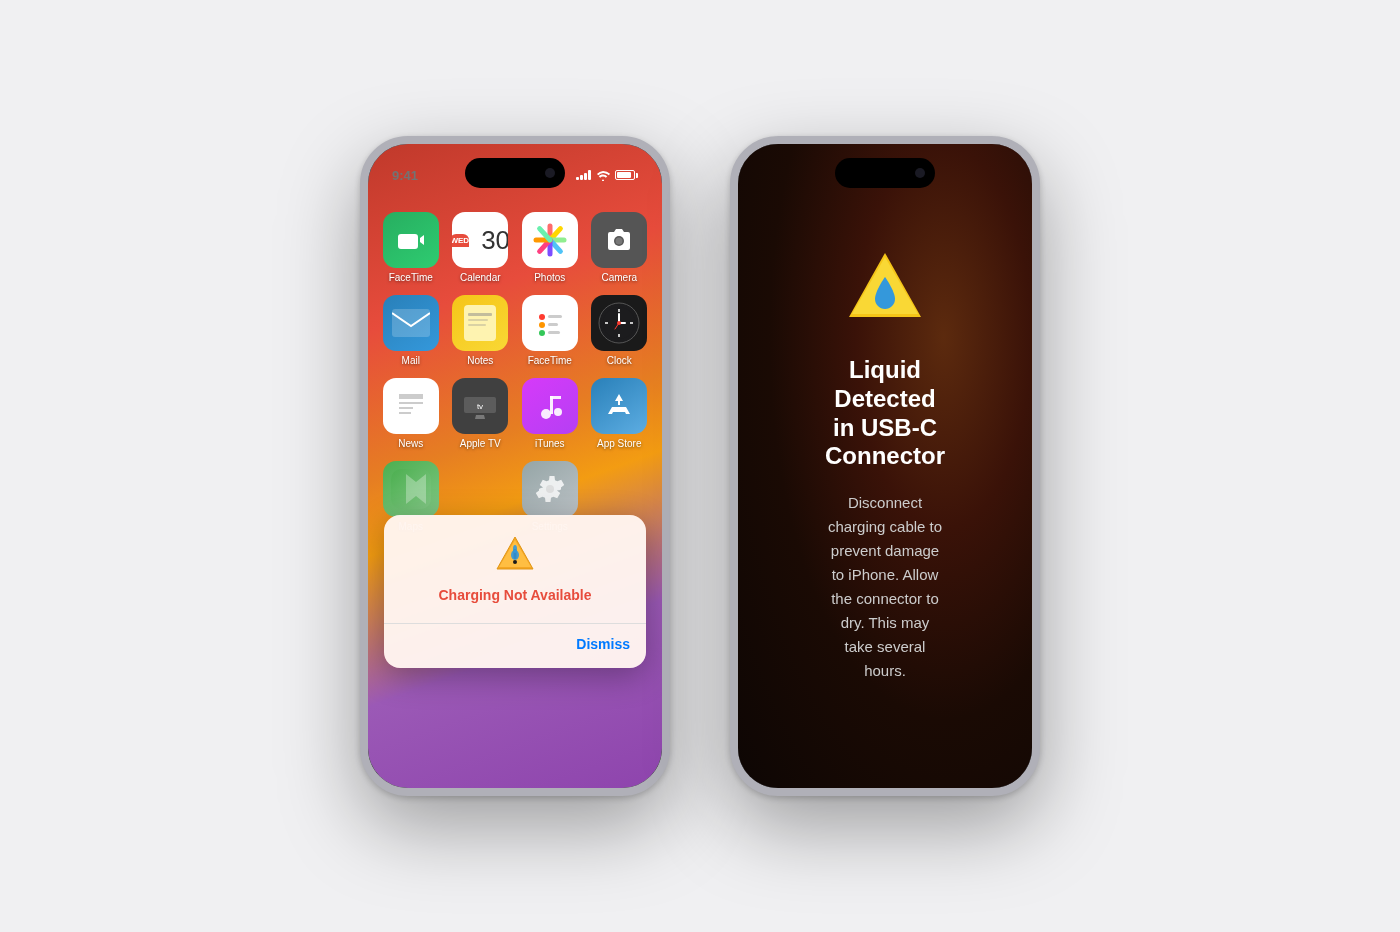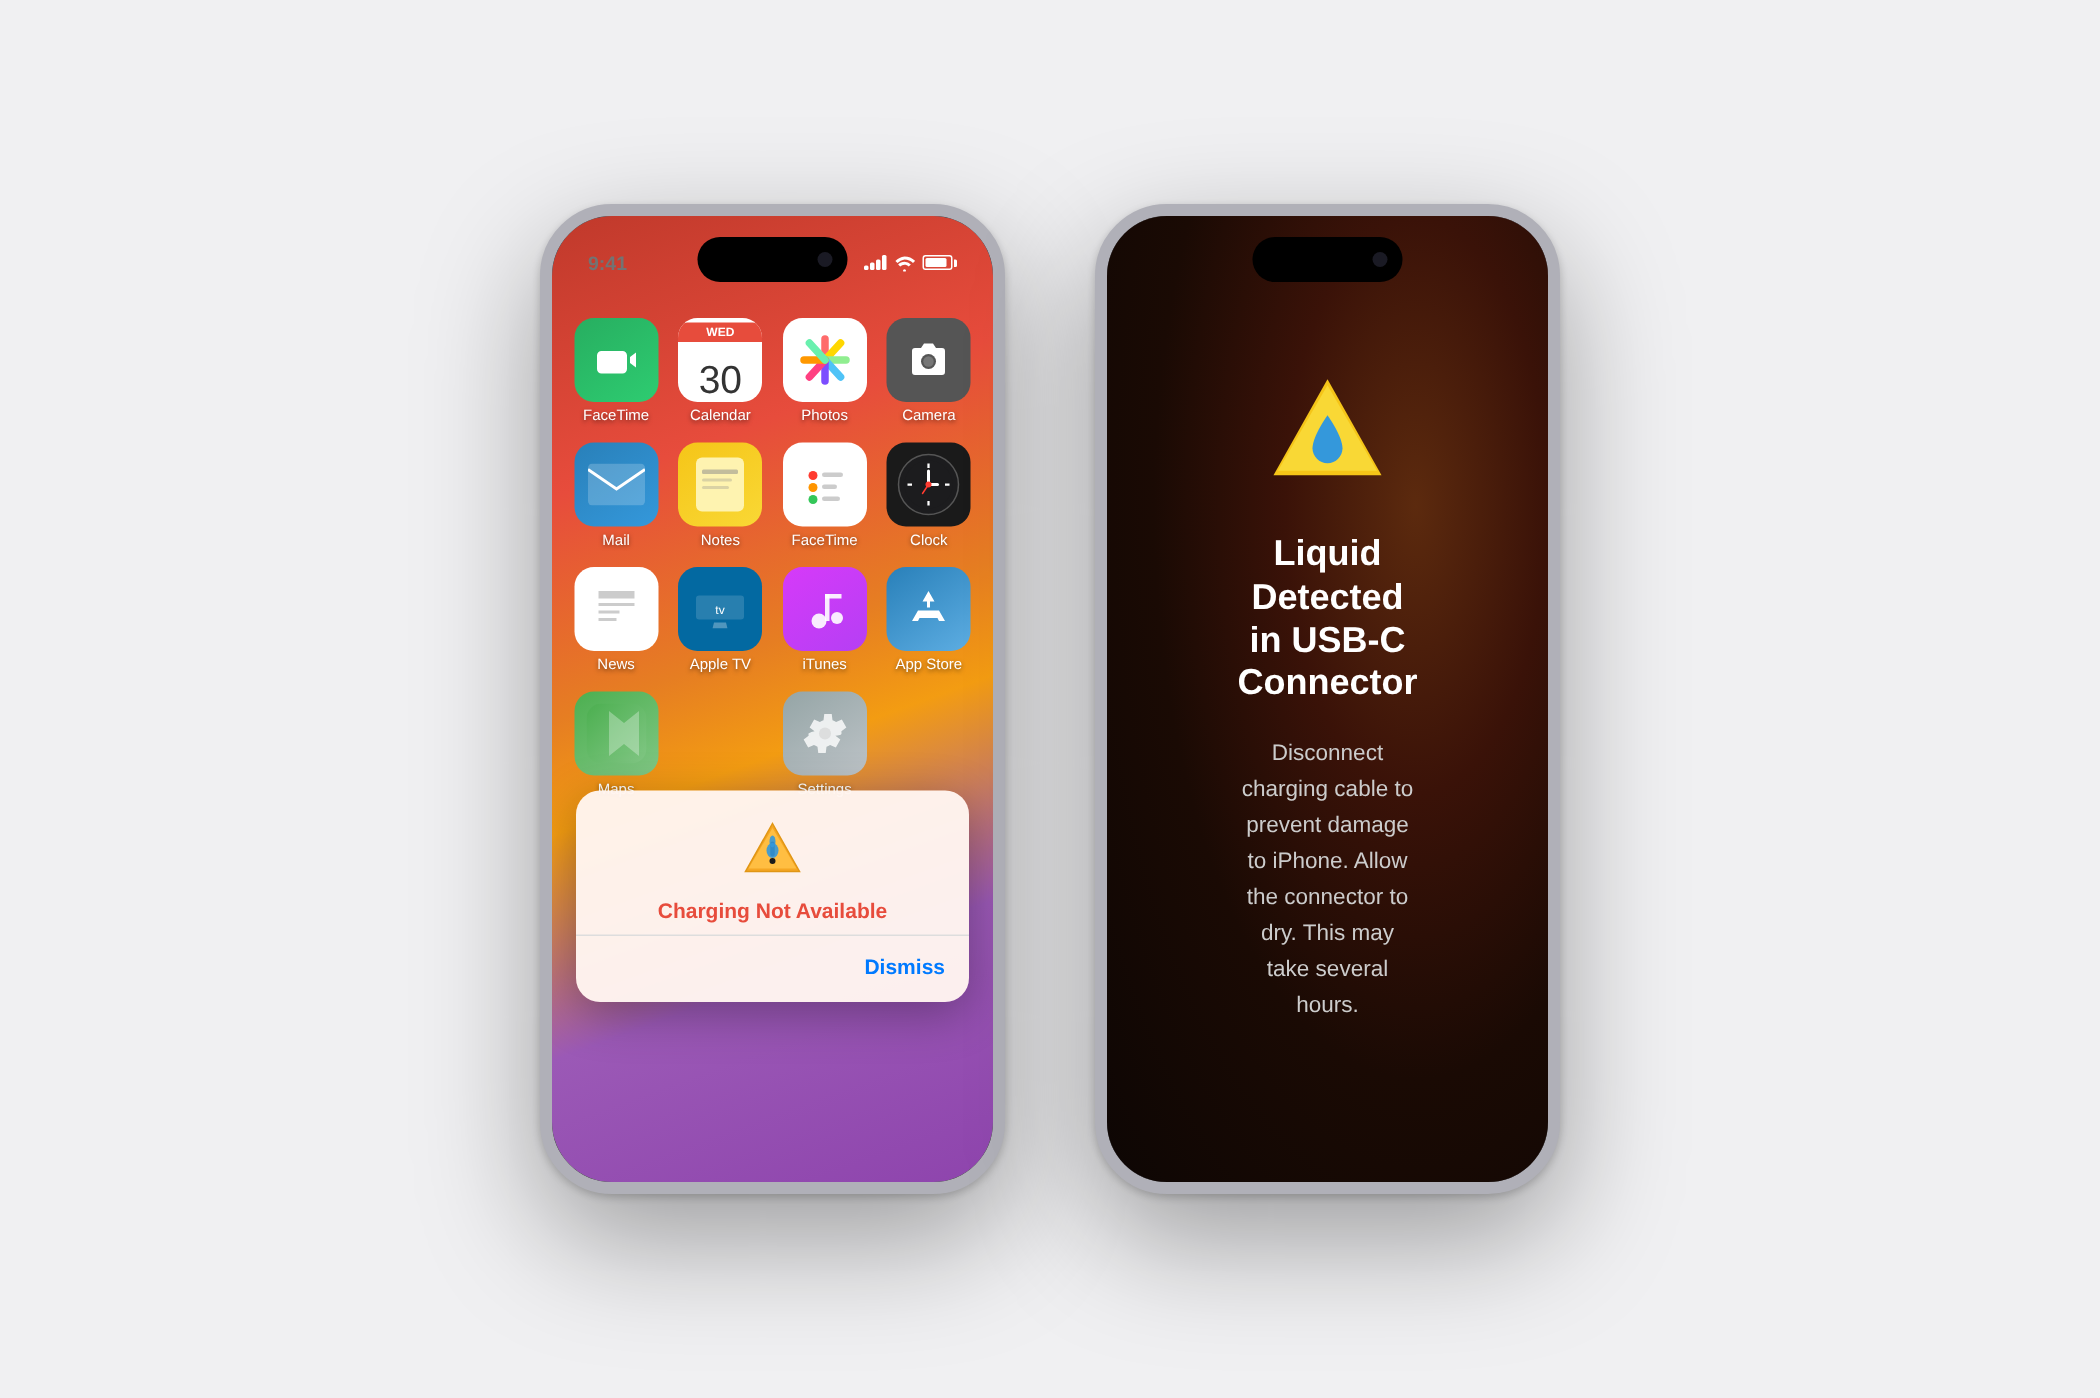--- a/index.html
+++ b/index.html
@@ -150,21 +150,21 @@
     .icon-mail { background: linear-gradient(145deg, #2980b9, #3498db); }
     
     .icon-notes { background: linear-gradient(145deg, #f5c518, #f9d835); }
     
     .icon-reminders { background: #fff; }
     
     .icon-clock { background: #1a1a1a; }
 
     
     .icon-news { background: #fff; }
-    .icon-appletv { background: #0369a1; }
+    .icon-appletv { background: #404040; }
     .icon-itunes { background: linear-gradient(145deg, #d63af9, #b53ff4); }
     .icon-appstore { background: linear-gradient(145deg, #2980b9, #5dade2); }
 
     
     .icon-maps { background: linear-gradient(145deg, #4caf50, #81c784); }
     .icon-settings { background: linear-gradient(145deg, #95a5a6, #bdc3c7); }
 
     
     .alert-popup {
       position: absolute;
@@ -182,21 +182,21 @@
     .alert-warning-icon {
       font-size: 32px;
       margin-bottom: 8px;
       display: block;
     }
 
     .alert-title {
       color: #e74c3c;
       font-size: 14px;
       font-weight: 700;
-      margin-bottom: 8px;
+      margin-bottom: 20px;
     }
 
     .alert-message {
       color: #333;
       font-size: 12px;
       line-height: 1.5;
       margin-bottom: 14px;
     }
 
     .alert-divider {
@@ -350,21 +350,21 @@
       <div class="app-item">
         <div class="app-icon icon-facetime">
           <svg width="36" height="36" viewBox="0 0 36 36" fill="white">
               <path d="M8 12h14a3 3 0 013 3v9a3 3 0 01-3 3H8a3 3 0 01-3-3v-9a3 3 0 013-3zm19 4l4-3v10l-4-3v-4z"></path>
             </svg>
         </div>
         <span class="app-label">FaceTime</span>
       </div>
 
       <div class="app-item">
-        <div class="app-icon icon-calendar" style="flex-direction:column;gap:12px;padding:0;border-radius:13px;overflow:hidden;">
+        <div class="app-icon icon-calendar" style="flex-direction:row;gap:12px;padding:0;border-radius:13px;overflow:hidden;">
           <div class="cal-header">WED</div>
           <div class="cal-date">30</div>
         </div>
         <span class="app-label">Calendar</span>
       </div>
 
       <div class="app-item">
         <div class="app-icon icon-photos">
           <svg width="44" height="44" viewBox="0 0 44 44">
             <circle cx="22" cy="22" r="6" fill="#ff6b6b"></circle>

